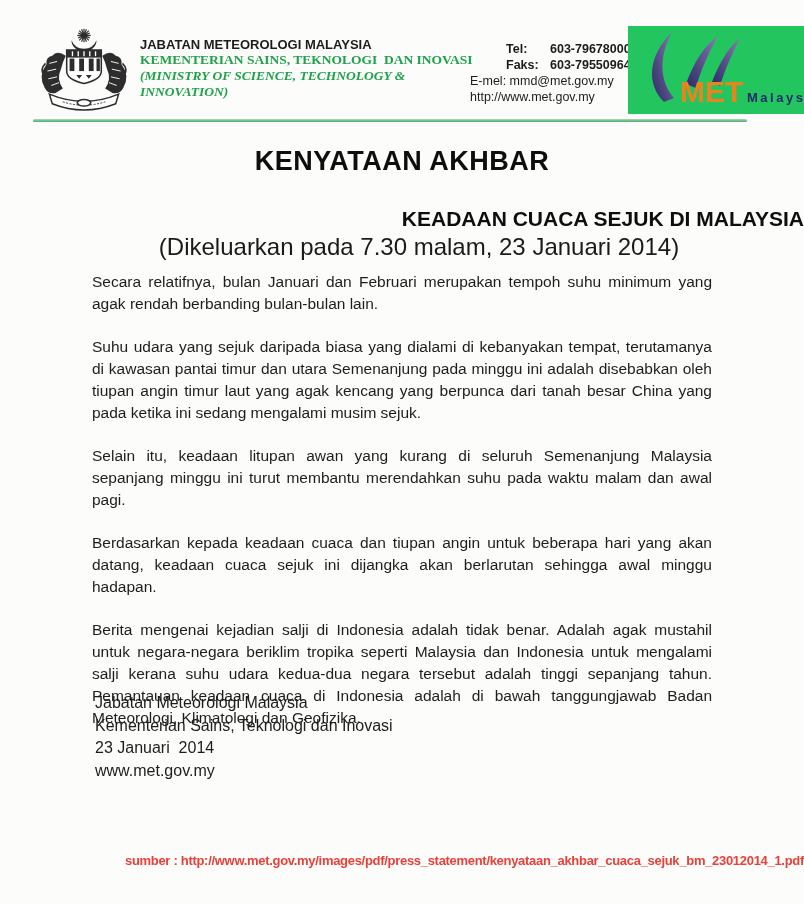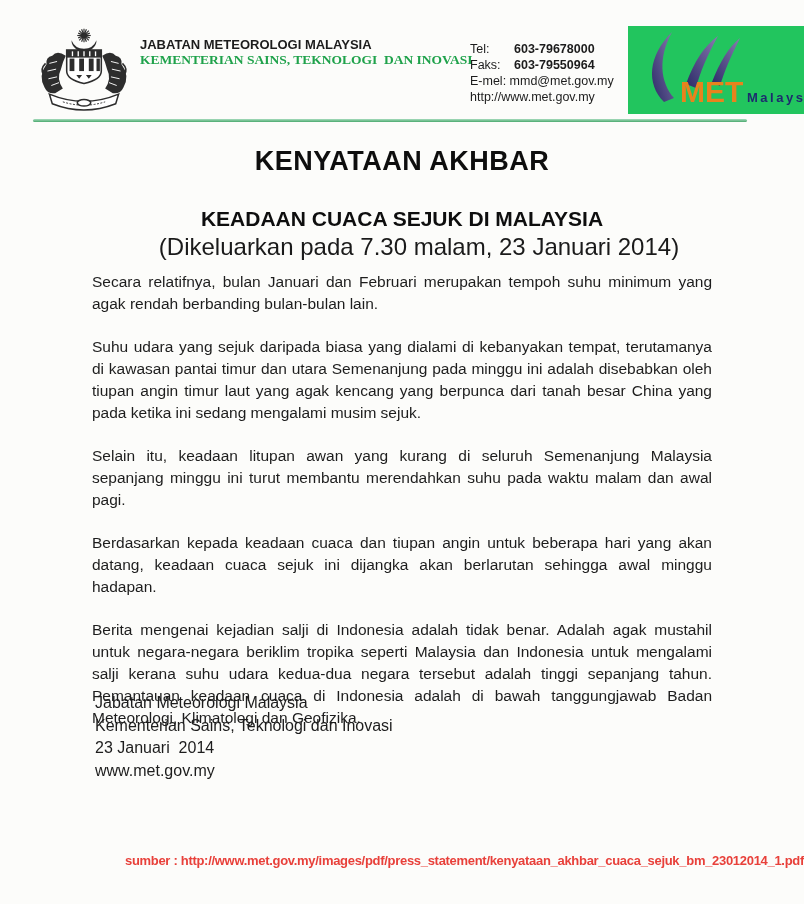--- a/index.html
+++ b/index.html
@@ -17,33 +17,33 @@
   .crest { position:absolute; left:34px; top:26px; width:100px; height:94px; }
   .dept  { position:absolute; left:140px; top:37px; width:335px; }
   .dept-l1 { font-size:13px; font-weight:bold; color:#1c1c1c; line-height:15px; }
   .dept-l2 { font-size:13px; font-weight:bold; font-style:italic; color:#1c1c1c; line-height:15px; }
   .dept-l3 { font-family:"Liberation Serif", serif; font-size:13.5px; font-weight:bold; color:#1fa24b; line-height:16px; }
   .dept-l4 { font-family:"Liberation Serif", serif; font-size:13.5px; font-weight:bold; font-style:italic; color:#1fa24b; line-height:16px; }
   .dept-l5 { font-size:11px; color:#222; line-height:14px; margin-top:1px; }
 
   .contact { position:absolute; left:470px; top:41px; width:175px; font-size:12.5px; line-height:16px; color:#1c1c1c; }
   .contact .row { display:flex; }
-  .contact .lbl { width:44px; font-weight:normal; }
+  .contact .lbl { width:44px; font-weight:bold;margin-left:36px; }
   .contact .val { font-weight:bold; }
   .contact .plain { font-weight:normal; }
 
   .metlogo { position:absolute; left:628px; top:26px; width:176px; height:88px; overflow:hidden; background:#22c55e; }
 
   .divider { position:absolute; left:33px; top:119px; width:714px; height:3px;
              background:linear-gradient(#a8dcbd,#4aa96e); border-radius:2px; }
 
   
   .title    { position:absolute; top:146px; left:0; width:100%; text-align:center;
               font-size:27px; font-weight:bold; color:#0e0e0e; letter-spacing:.5px; }
-  .subtitle { position:absolute; top:207px; left:0; width:100%; text-align:center;
+  .subtitle { position:absolute; top:207px; left:0; width:100%; text-align:right;
               font-size:21px; font-weight:bold; color:#0e0e0e; }
   .dateline { position:absolute; top:233px; left:17px; width:100%; text-align:center;
               font-size:24px; color:#1a1a1a; }
 
   
   .body-text { position:absolute; left:92px; top:271px; width:620px;
                font-size:15.5px; line-height:22px; text-align:justify; color:#1d1d1d; }
   .body-text p { margin-bottom:21px; }
 
   .signature { position:absolute; left:95px; top:692px; font-size:16px; line-height:22.5px; color:#1d1d1d; }
@@ -117,20 +117,21 @@
       <path d="M16 70 q36 15 72 0 l-3 10 q-33 13 -66 0 Z" fill="#ffffff"></path>
       <path d="M30 78 q22 7 44 0" stroke="#2d2d2d" stroke-width="1" stroke-dasharray="2 1.6"></path>
       <ellipse cx="52" cy="79" rx="7" ry="3.4" fill="#ffffff"></ellipse>
     </g>
   </g>
 </svg>
 
 <div class="dept">
   <div class="dept-l1">JABATAN METEOROLOGI MALAYSIA</div>
   <div class="dept-l3 prewrap">KEMENTERIAN SAINS, TEKNOLOGI  DAN INOVASI</div>
+  <div class="dept-l4">(MINISTRY OF SCIENCE, TECHNOLOGY &amp; INNOVATION)</div>
 </div>
 
 <div class="contact">
   <div class="row">
     <span class="lbl">Tel:</span>
     <span class="val">603-79678000</span>
   </div>
   <div class="row">
     <span class="lbl">Faks:</span>
     <span class="val">603-79550964</span>

